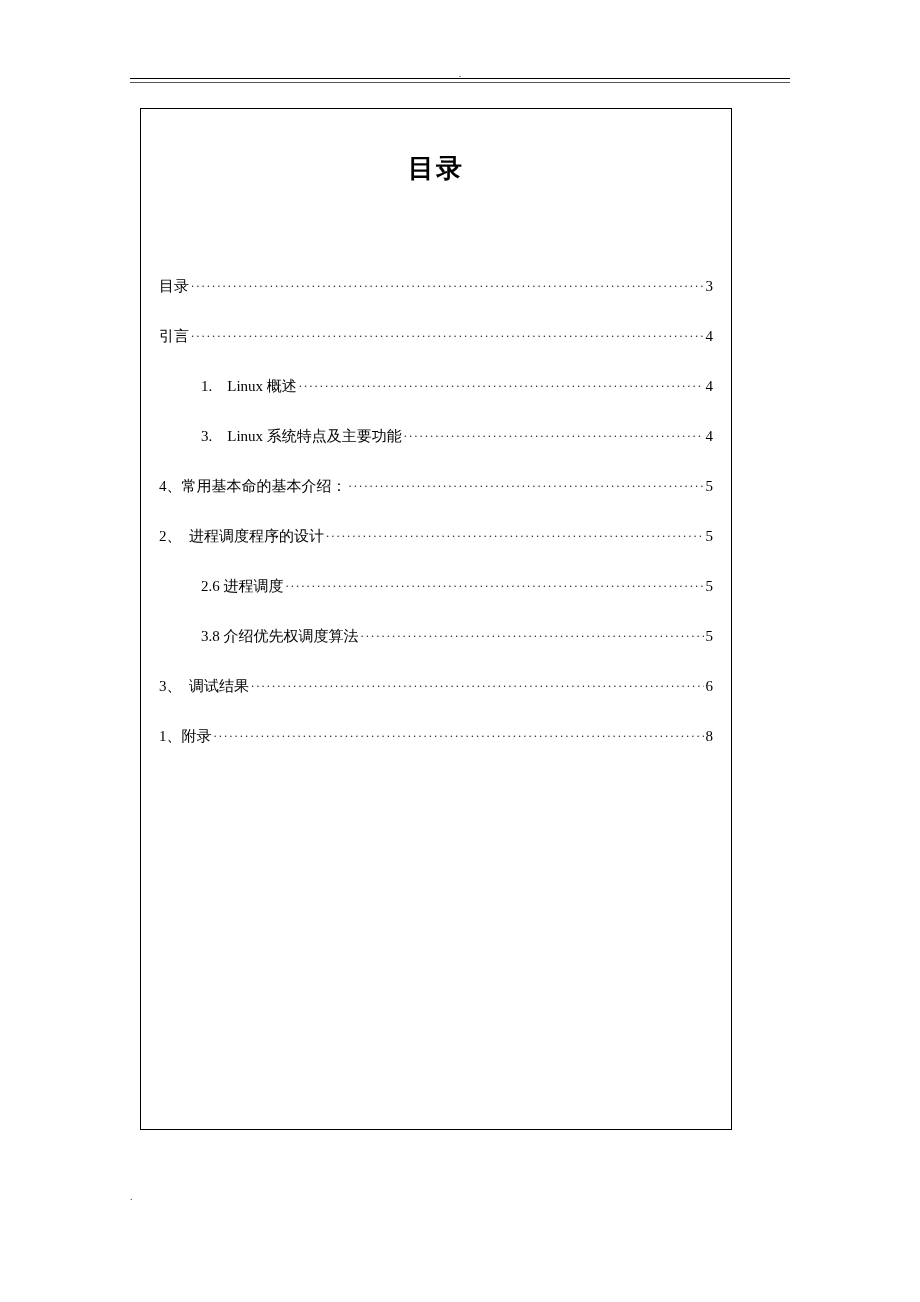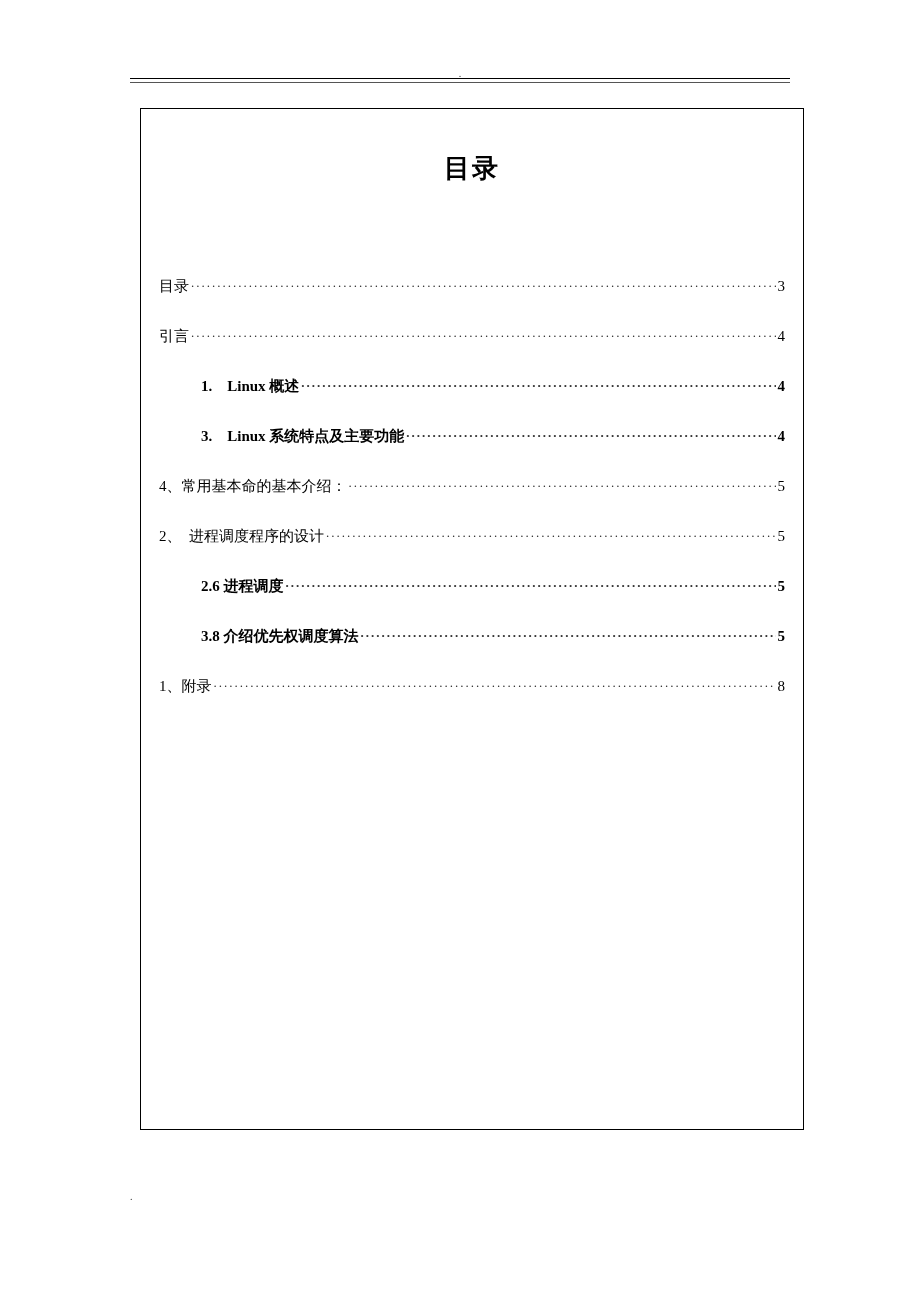--- a/index.html
+++ b/index.html
@@ -33,21 +33,21 @@
       top: 68px;
       left: 50%;
       transform: translateX(-50%);
       font-size: 10px;
       color: #333;
     }
     .page-border {
       position: absolute;
       top: 108px;
       left: 140px;
-      width: 664px;
+      width: 592px;
       height: 1022px;
       border: 1.5px solid #000;
       padding: 42px 18px 0 18px;
     }
     .title {
       text-align: center;
       font-size: 26px;
       font-weight: bold;
       font-family: "SimHei", "黑体", sans-serif;
       letter-spacing: 2px;
@@ -56,21 +56,20 @@
     .toc-entry {
       display: flex;
       align-items: baseline;
       font-size: 15px;
       color: #000;
       margin-bottom: 30px;
       white-space: nowrap;
     }
     .toc-entry.indent-1 {
       padding-left: 42px;
-      font-weight: bold;
     }
     .toc-label {
       flex-shrink: 0;
     }
     .toc-dots {
       flex: 1;
       overflow: hidden;
       position: relative;
       height: 1em;
       margin: 0 2px;
@@ -139,20 +138,25 @@
         <span class="toc-label">2.6 进程调度</span>
         <span class="toc-dots"></span>
         <span class="toc-page">5</span>
       </div>
       <div class="toc-entry indent-1">
         <span class="toc-label">3.8 介绍优先权调度算法</span>
         <span class="toc-dots"></span>
         <span class="toc-page">5</span>
       </div>
       <div class="toc-entry">
+        <span class="toc-label">3、 调试结果</span>
+        <span class="toc-dots"></span>
+        <span class="toc-page">6</span>
+      </div>
+      <div class="toc-entry">
         <span class="toc-label">1、附录</span>
         <span class="toc-dots"></span>
         <span class="toc-page">8</span>
       </div>
     </div>
 </div>
 
 <div class="footer-dot">.</div>
 
 </body></html>

